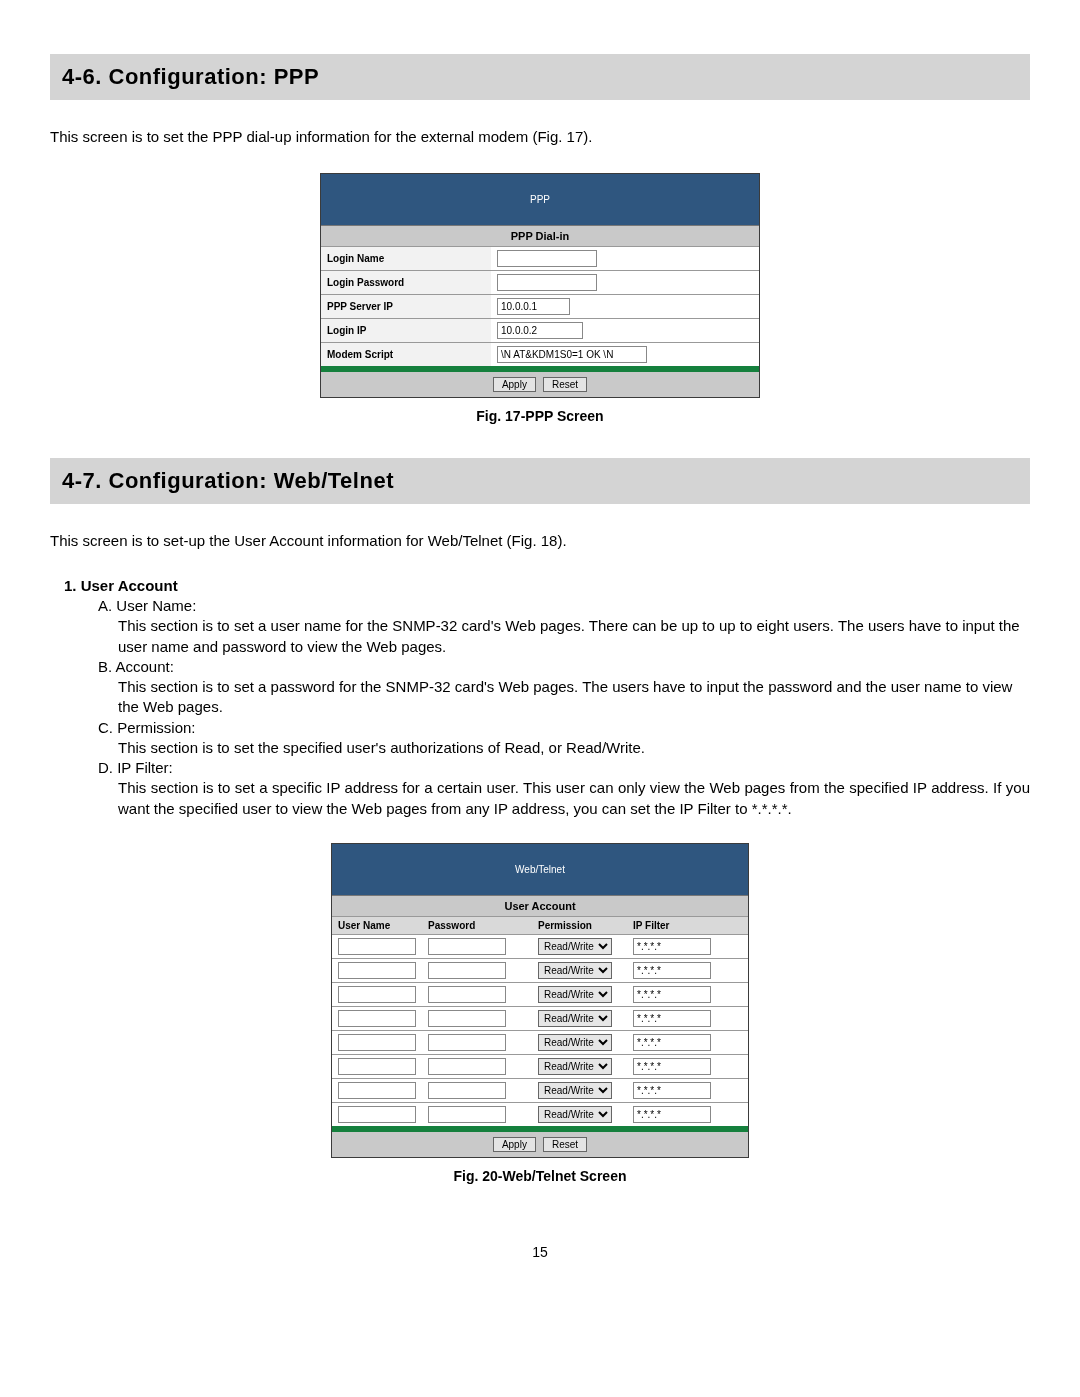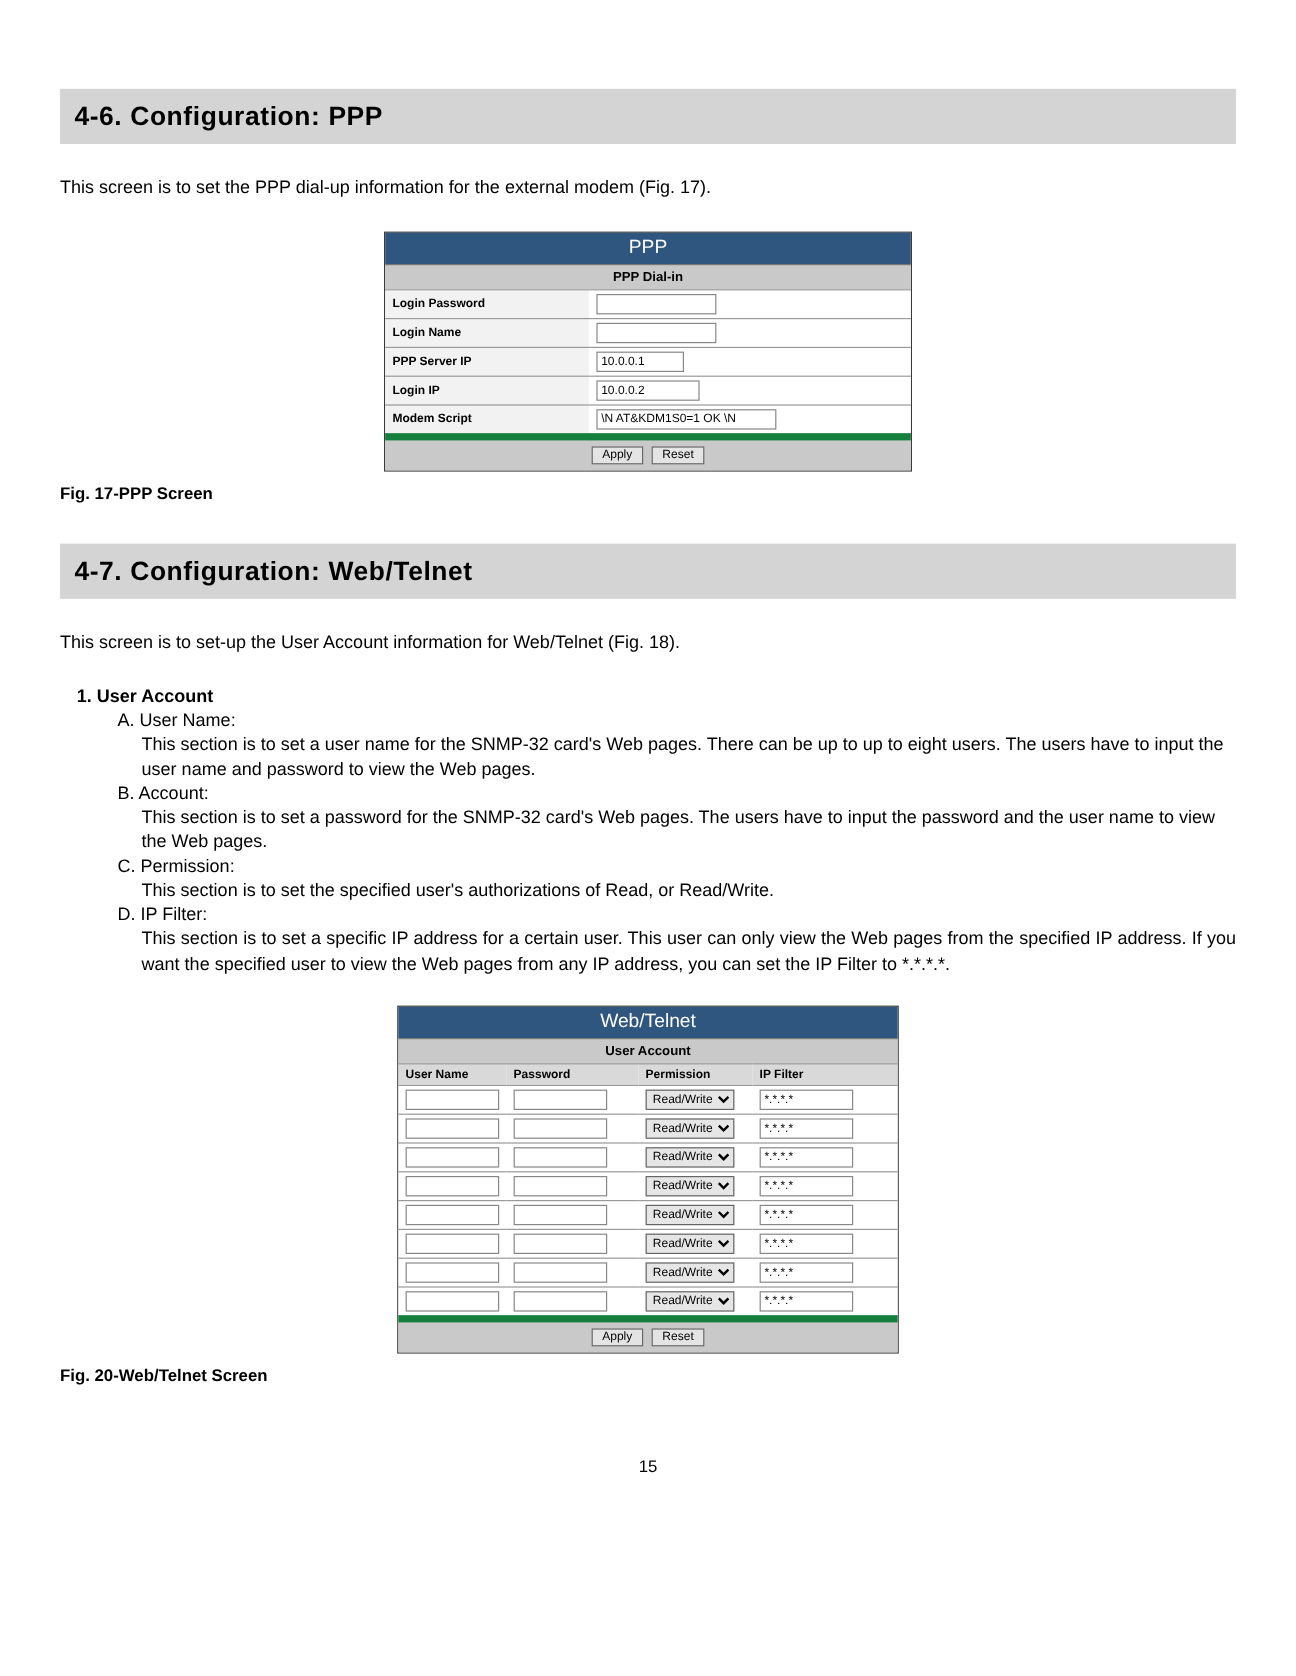--- a/index.html
+++ b/index.html
@@ -7,21 +7,21 @@
     margin: 0;
     padding: 50px 50px 40px 50px;
     font-family: Arial, Helvetica, sans-serif;
     background: #fff;
     color: #000;
     width: 1080px;
   }
   .section-header {
     background: #d4d4d4;
     padding: 10px 12px;
-    margin: 24px 0 28px 0;
+    margin: 4px 0 28px 0;
   }
   .section-header h2 {
     margin: 0;
     font-size: 22px;
     font-weight: bold;
     letter-spacing: 0.5px;
     font-family: Arial, Helvetica, sans-serif;
   }
   .intro {
     font-size: 15px;
@@ -35,22 +35,22 @@
   .ss {
     border: 1px solid #3b3b3b;
     background: #fff;
     font-size: 11px;
   }
   .ss table { border-collapse: collapse; width: 100%; }
   .ss-title {
     background: #2f567f;
     color: #fff;
     text-align: center;
-    font-size: 16px;
-    padding: 4px 0;
+    font-size: 10px;
+    padding: 20px 0;
   }
   .ss-sub {
     background: #c9c9c9;
     color: #000;
     text-align: center;
     font-weight: bold;
     font-size: 11px;
     padding: 4px 0;
     border-top: 1px solid #777;
   }
@@ -94,20 +94,21 @@
     margin: 0 2px;
   }
   .ss select {
     font-size: 10px;
     border: 1px solid #666;
     background: #e6e6e6;
     padding: 0 1px;
     height: 17px;
   }
   .fig-caption {
+    text-align: center;
     font-weight: bold;
     font-size: 14px;
     margin: 10px 0 34px 0;
   }
   .list-block { margin: 0 0 24px 14px; }
   .list-heading { font-weight: bold; font-size: 15px; margin-bottom: 2px; }
   .sub-item { margin-left: 34px; font-size: 15px; line-height: 1.35; }
   .sub-item .lab { display: inline; }
   .sub-item .desc { margin-left: 20px; }
   .sub-item.d .desc { text-align: justify; }
@@ -125,26 +126,26 @@
 
 <p class="intro">This screen is to set the PPP dial-up information for the external modem (Fig. 17).</p>
 
 <div class="ss-outer">
   <div class="ss" id="ppp-ss">
     <div class="ss-title">PPP</div>
     <div class="ss-sub">PPP Dial-in</div>
     <table>
       <tbody>
           <tr class="ss-row">
+        <td class="lbl">Login Name</td>
+        <td><input type="text" style="width: 100px;" value=""></td>
+      </tr>
+      <tr class="ss-row">
         <td class="lbl">Login Password</td>
         <td><input type="password" style="width: 100px;" value=""></td>
-      </tr>
-      <tr class="ss-row">
-        <td class="lbl">Login Name</td>
-        <td><input type="text" style="width: 100px;" value=""></td>
       </tr>
       <tr class="ss-row">
         <td class="lbl">PPP Server IP</td>
         <td><input type="text" style="width: 73px;" value="10.0.0.1"></td>
       </tr>
       <tr class="ss-row">
         <td class="lbl">Login IP</td>
         <td><input type="text" style="width: 86px;" value="10.0.0.2"></td>
       </tr>
       <tr class="ss-row">

